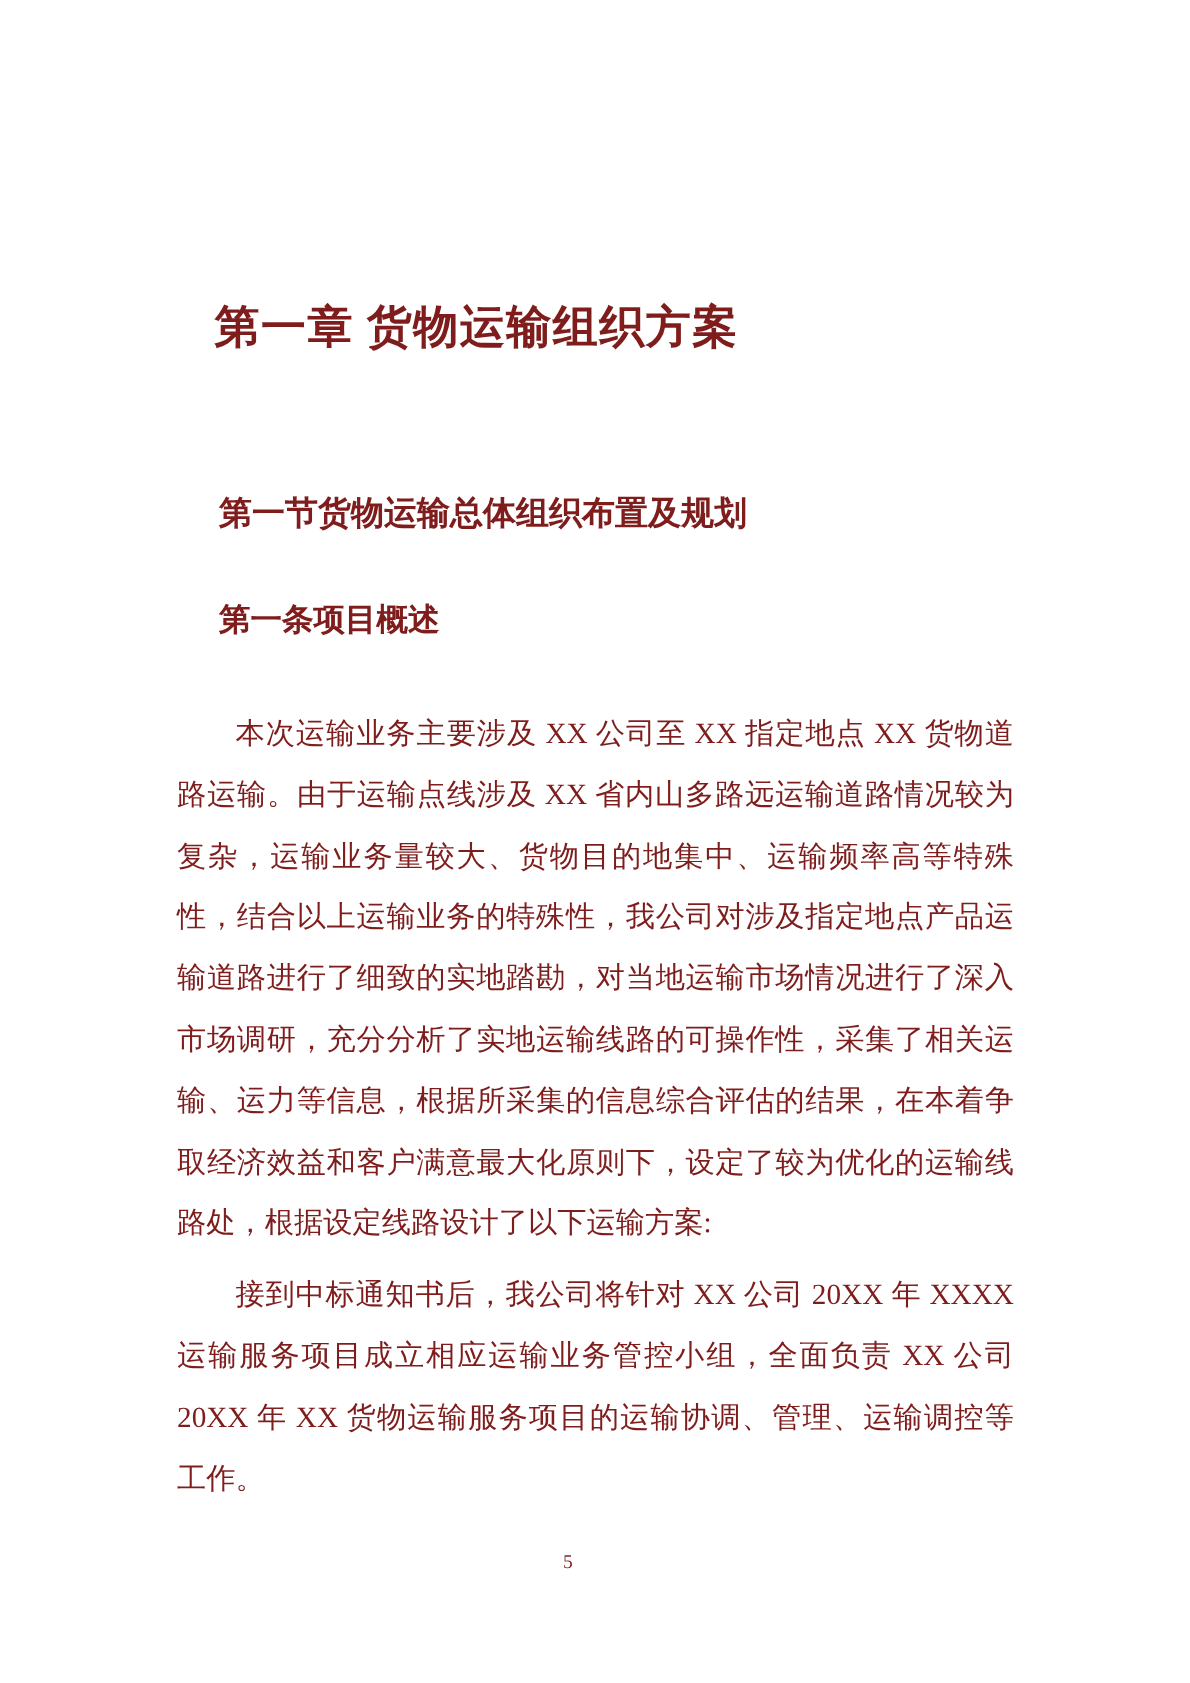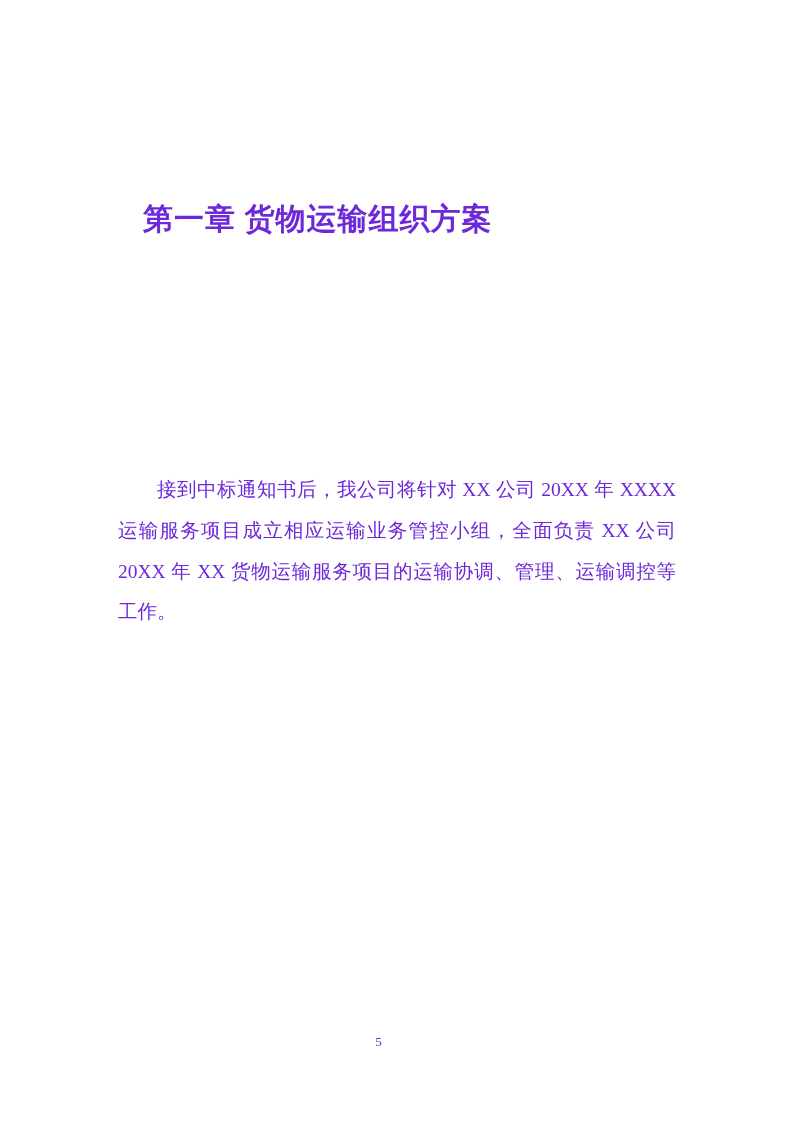--- a/index.html
+++ b/index.html
@@ -7,21 +7,21 @@
     padding: 0;
     background: #ffffff;
   }
   .page {
     position: relative;
     width: 737px;
     height: 1122px;
     background: #ffffff;
     overflow: hidden;
     font-family: "Liberation Serif", "DejaVu Serif", serif;
-    color: #6d28d9;
+    color: #7f1d1d;
   }
   .chapter-title {
     position: absolute;
     left: 143px;
     top: 198px;
     margin: 0;
     font-size: 30px;
     font-weight: bold;
     line-height: 42px;
     letter-spacing: 1px;
@@ -78,23 +78,26 @@
     transform: translateX(10px);
   }
 </style>
 </head>
 <body>
 
 <div class="page">
 
   <h1 class="chapter-title">第一章 货物运输组织方案</h1>
 
+  <h2 class="section-heading">第一节货物运输总体组织布置及规划</h2>
 
+  <h3 class="clause-heading">第一条项目概述</h3>
 
   <div class="body-text">
+    <p>本次运输业务主要涉及 XX 公司至 XX 指定地点 XX 货物道路运输。由于运输点线涉及 XX 省内山多路远运输道路情况较为复杂，运输业务量较大、货物目的地集中、运输频率高等特殊性，结合以上运输业务的特殊性，我公司对涉及指定地点产品运输道路进行了细致的实地踏勘，对当地运输市场情况进行了深入市场调研，充分分析了实地运输线路的可操作性，采集了相关运输、运力等信息，根据所采集的信息综合评估的结果，在本着争取经济效益和客户满意最大化原则下，设定了较为优化的运输线路处，根据设定线路设计了以下运输方案:</p>
     <p>接到中标通知书后，我公司将针对 XX 公司 20XX 年 XXXX 运输服务项目成立相应运输业务管控小组，全面负责 XX 公司 20XX 年 XX 货物运输服务项目的运输协调、管理、运输调控等工作。</p>
   </div>
 
   <div class="page-footer">
     <span class="page-number">5</span>
   </div>
 
 </div>
 
 </body></html>

